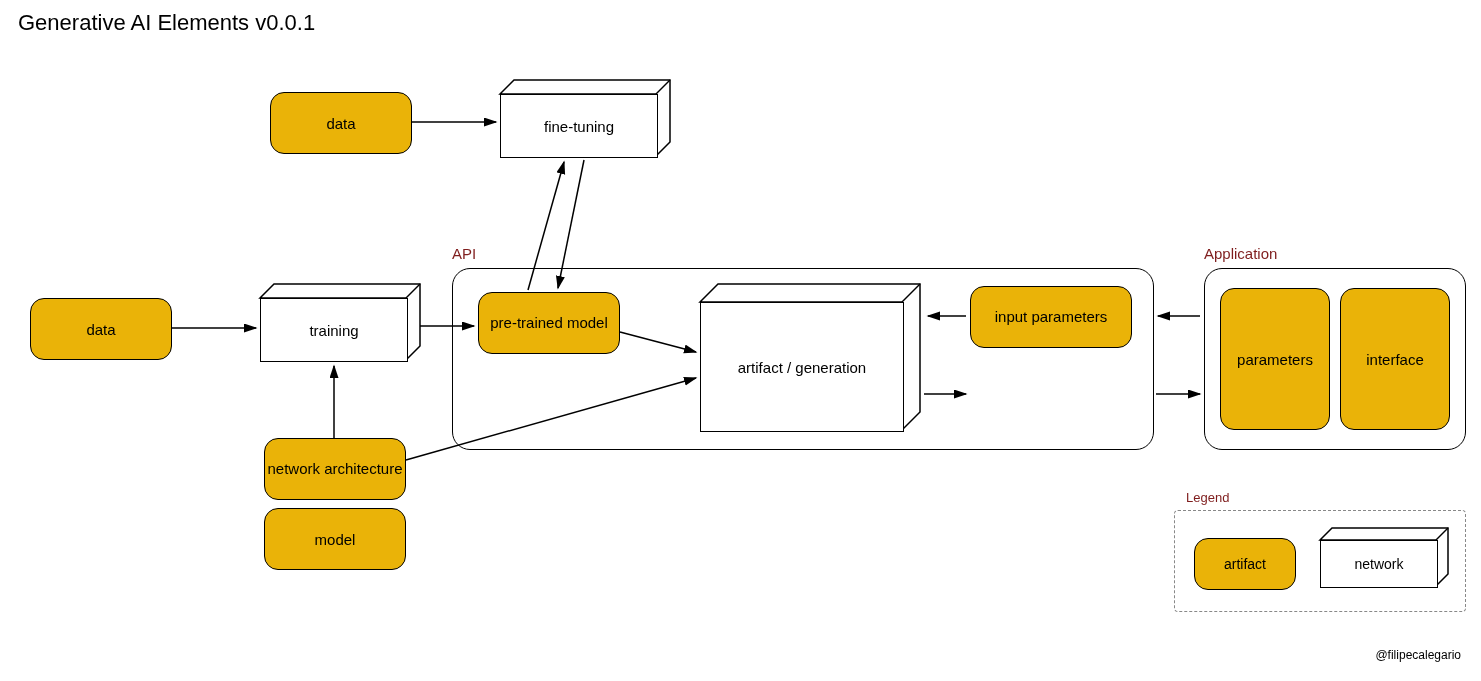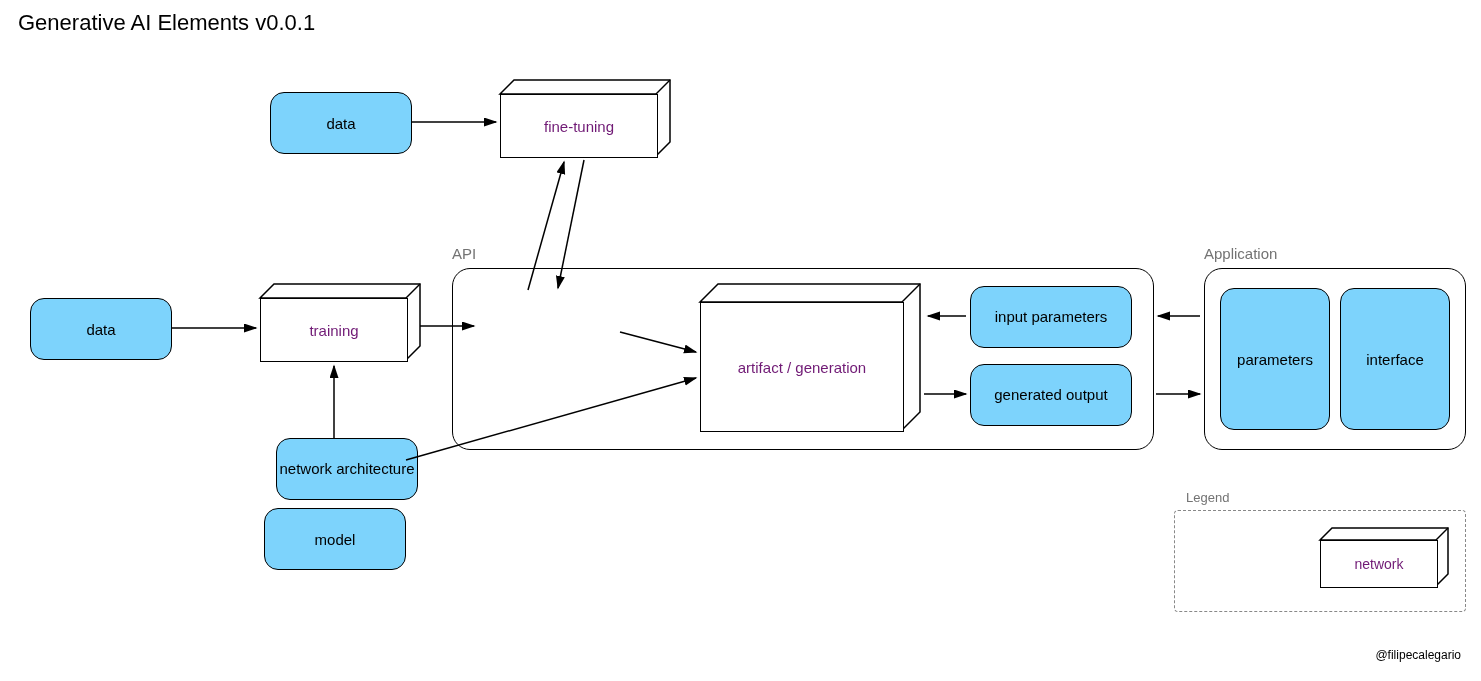--- a/index.html
+++ b/index.html
@@ -1,25 +1,25 @@
 <!DOCTYPE html>
 <html><head>
 <meta charset="utf-8">
 <style>
   html,body{margin:0;padding:0;background:#fff;font-family:Arial,Helvetica,sans-serif}
   .canvas{position:relative;width:1481px;height:681px}
   .title{position:absolute;font-size:22px;color:#000}
   .credit{position:absolute;font-size:12px;font-weight:normal;color:#000}
-  .artifact{position:absolute;border:1.5px solid #000;border-radius:14px;background:#7dd3fc;display:flex;align-items:center;justify-content:center;text-align:center;font-size:15px;color:#000}
-  .grouptitle{position:absolute;font-size:15px;color:#737373}
+  .artifact{position:absolute;border:1.5px solid #000;border-radius:14px;background:#eab308;display:flex;align-items:center;justify-content:center;text-align:center;font-size:15px;color:#000}
+  .grouptitle{position:absolute;font-size:15px;color:#7f1d1d}
   .container{position:absolute;border:1.5px solid #000;border-radius:18px;background:transparent}
   .dashedbox{position:absolute;border:1.5px dashed #888;border-radius:4px}
   svg{position:absolute;overflow:visible}
   .cuboid{position:absolute}
-  .cuboid .front{position:absolute;border:1.5px solid #000;background:#fff;display:flex;align-items:center;justify-content:center;text-align:center;font-size:15px;color:#701a75}
+  .cuboid .front{position:absolute;border:1.5px solid #000;background:#fff;display:flex;align-items:center;justify-content:center;text-align:center;font-size:15px;color:#000000}
 </style>
 </head>
 <body>
 
 <div class="canvas">
 
   <div class="title" style="left:18px;top:10px">Generative AI Elements v0.0.1</div>
 
   <div class="artifact" style="left:270px;top:92px;width:140px;height:60px">
     <span>data</span>
@@ -42,62 +42,65 @@
   <div class="cuboid" style="left:260px;top:284px">
     <svg width="170" height="90">
       <polygon points="0,14 14,0 160,0 160,62 146,76 146,14" fill="#fff" stroke="#000" stroke-width="1.5"></polygon>
       <line x1="146" y1="14" x2="160" y2="0" stroke="#000" stroke-width="1.5"></line>
     </svg>
     <div class="front" style="left:0;top:14px;width:146px;height:62px">
       <span>training</span>
     </div>
   </div>
 
-  <div class="artifact" style="left:276px;top:438px;width:140px;height:60px;line-height:1.2">
+  <div class="artifact" style="left:264px;top:438px;width:140px;height:60px;line-height:1.2">
     <span>network architecture</span>
   </div>
 
   <div class="artifact" style="left:264px;top:508px;width:140px;height:60px">
     <span>model</span>
   </div>
 
   <div class="grouptitle" style="left:452px;top:245px">API</div>
   <div class="container" style="left:452px;top:268px;width:700px;height:180px"></div>
 
+  <div class="artifact" style="left:478px;top:292px;width:140px;height:60px;line-height:1.2">
+    <span>pre-trained model</span>
+  </div>
 
   <div class="cuboid" style="left:700px;top:284px">
     <svg width="230" height="160">
       <polygon points="0,18 18,0 220,0 220,128 202,146 202,18" fill="#fff" stroke="#000" stroke-width="1.5"></polygon>
       <line x1="202" y1="18" x2="220" y2="0" stroke="#000" stroke-width="1.5"></line>
     </svg>
     <div class="front" style="left:0;top:18px;width:202px;height:128px">
       <span>artifact / generation</span>
     </div>
   </div>
 
   <div class="artifact" style="left:970px;top:286px;width:160px;height:60px;line-height:1.2">
     <span>input parameters</span>
   </div>
 
-  <div class="artifact" style="left:970px;top:364px;width:160px;height:60px;line-height:1.2">
-    <span>generated output</span>
-  </div>
 
   <div class="grouptitle" style="left:1204px;top:245px">Application</div>
   <div class="container" style="left:1204px;top:268px;width:260px;height:180px"></div>
 
   <div class="artifact" style="left:1220px;top:288px;width:108px;height:140px">
     <span>parameters</span>
   </div>
   <div class="artifact" style="left:1340px;top:288px;width:108px;height:140px">
     <span>interface</span>
   </div>
 
   <div class="grouptitle" style="left:1186px;top:490px;font-size:13px">Legend</div>
   <div class="dashedbox" style="left:1174px;top:510px;width:290px;height:100px"></div>
+  <div class="artifact" style="left:1194px;top:538px;width:100px;height:50px;font-size:14px">
+    <span>artifact</span>
+  </div>
   <div class="cuboid" style="left:1320px;top:528px">
     <svg width="140" height="70">
       <polygon points="0,12 12,0 128,0 128,46 116,58 116,12" fill="#fff" stroke="#000" stroke-width="1.5"></polygon>
       <line x1="116" y1="12" x2="128" y2="0" stroke="#000" stroke-width="1.5"></line>
     </svg>
     <div class="front" style="left:0;top:12px;width:116px;height:46px;font-size:14px">
       <span>network</span>
     </div>
   </div>
 

